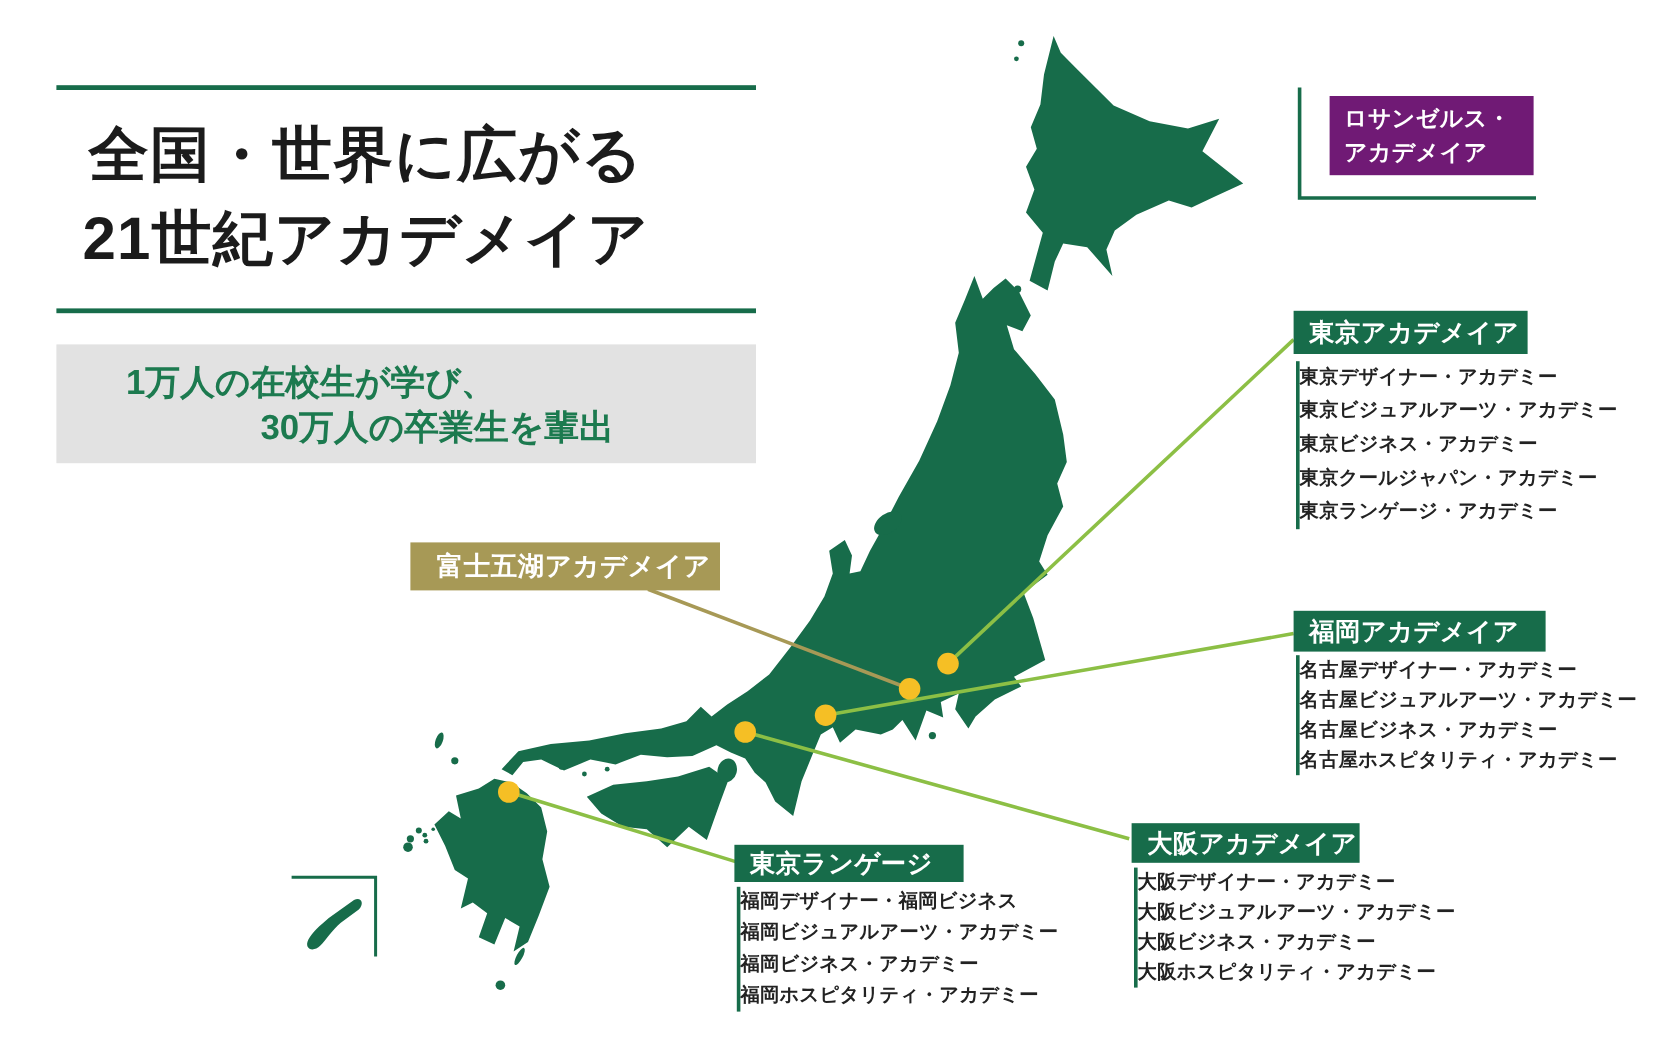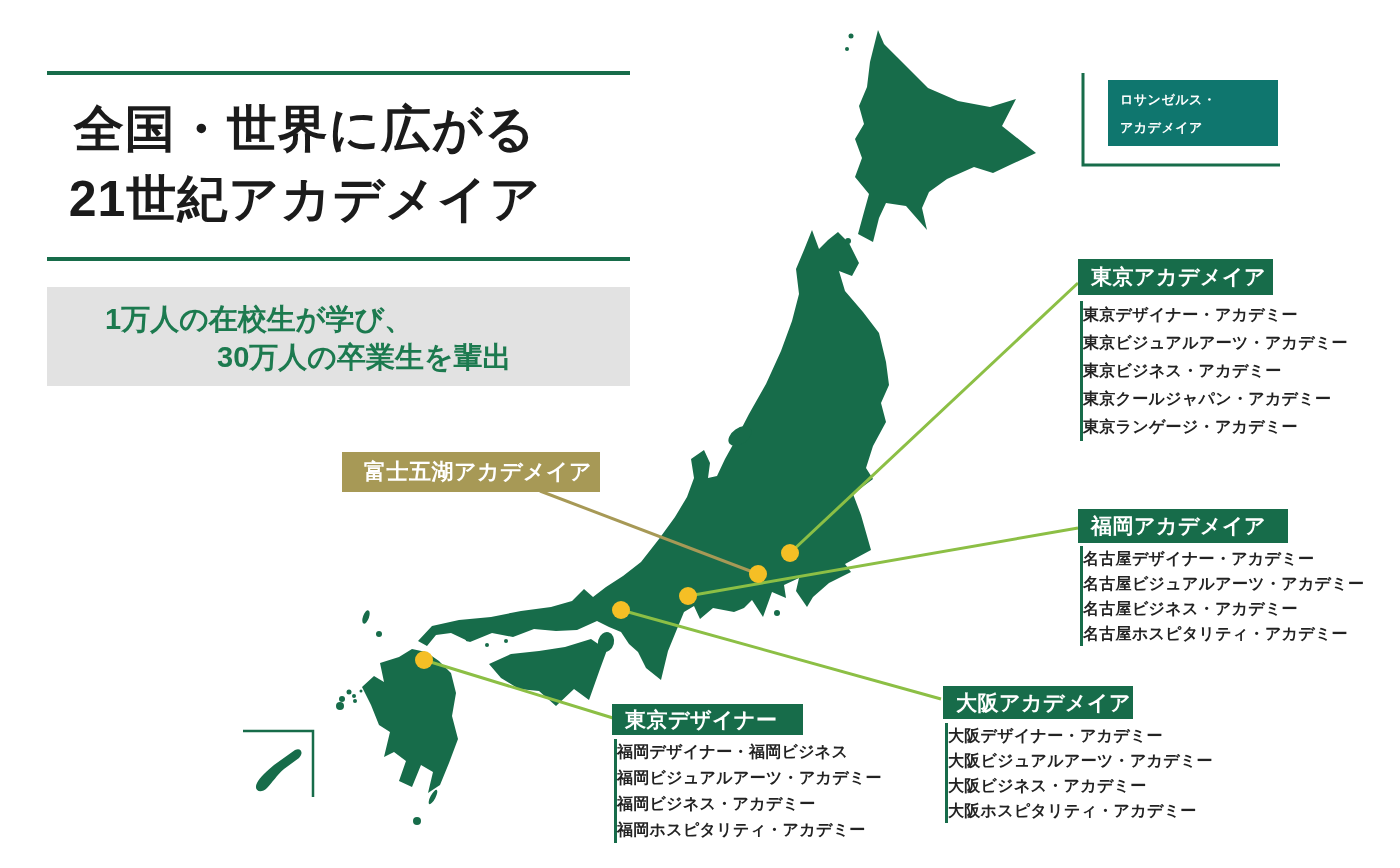--- a/index.html
+++ b/index.html
@@ -19,22 +19,22 @@
   }
   .subtitle-line1{margin:13px 0 0 58px;line-height:38px;}
   .subtitle-line2{margin:0 0 0 170px;line-height:38px;}
   .loc-box{
     position:absolute;background:#176C4A;color:#ffffff;font-weight:800;
     display:flex;align-items:center;box-sizing:border-box;padding-left:13px;
     font-size:21px;letter-spacing:0.5px;
   }
   .gold-box{background:#A79956;}
   .la-box{
-    position:absolute;background:#0f766e;color:#ffffff;font-weight:800;
-    font-size:13px;line-height:28px;box-sizing:border-box;padding:6px 0 0 12px;
+    position:absolute;background:#701a75;color:#ffffff;font-weight:800;
+    font-size:19px;line-height:28px;box-sizing:border-box;padding:6px 0 0 12px;
     letter-spacing:0.5px;
   }
   .school-list{
     position:absolute;border-left:3px solid #176C4A;padding-left:0;
     color:#222222;font-weight:600;font-size:16px;letter-spacing:0.3px;
   }
   svg{display:block;}
 </style>
 </head>
 <body>
@@ -126,21 +126,21 @@
   <div class="loc-box gold-box" style="left:342px;top:452px;width:258px;height:40px;font-size:22px;padding-left:22px;">富士五湖アカデメイア</div>
 
   <div class="loc-box" style="left:943px;top:686px;width:190px;height:33px;">大阪アカデメイア</div>
   <div class="school-list" style="left:945px;top:723px;line-height:25px;">
       <div>大阪デザイナー・アカデミー</div>
       <div>大阪ビジュアルアーツ・アカデミー</div>
       <div>大阪ビジネス・アカデミー</div>
       <div>大阪ホスピタリティ・アカデミー</div>
     </div>
 
-  <div class="loc-box" style="left:612px;top:704px;width:191px;height:31px;">東京デザイナー</div>
+  <div class="loc-box" style="left:612px;top:704px;width:191px;height:31px;">東京ランゲージ</div>
   <div class="school-list" style="left:614px;top:739px;line-height:26px;">
       <div>福岡デザイナー・福岡ビジネス</div>
       <div>福岡ビジュアルアーツ・アカデミー</div>
       <div>福岡ビジネス・アカデミー</div>
       <div>福岡ホスピタリティ・アカデミー</div>
     </div>
 
 </div>
 
 </body></html>

